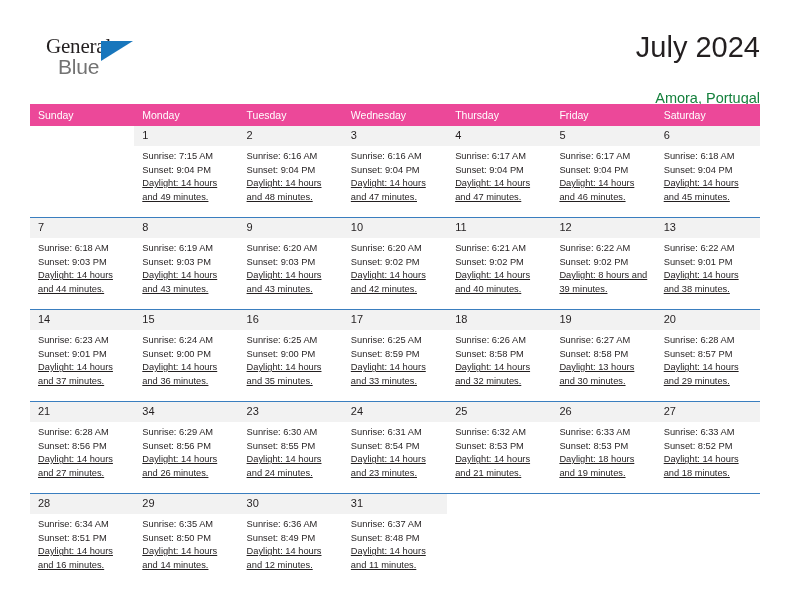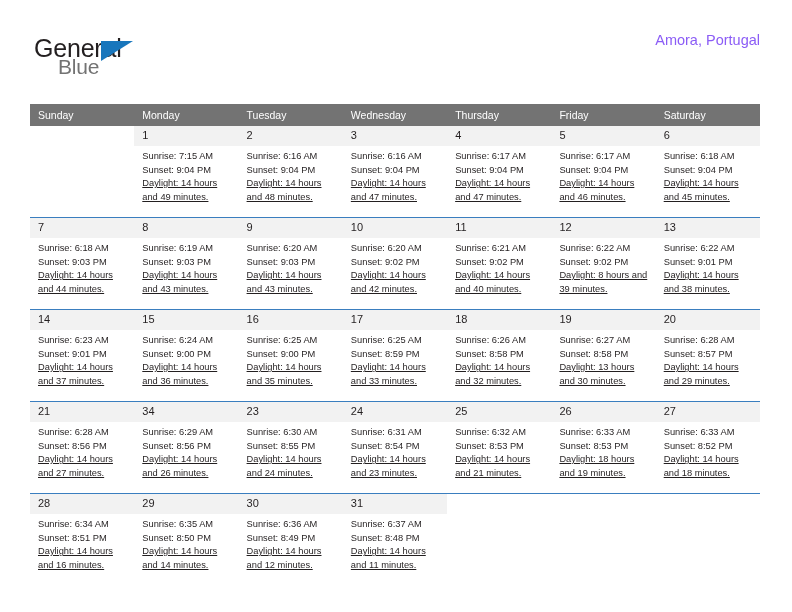--- a/index.html
+++ b/index.html
@@ -31,26 +31,26 @@
   }
   .brand {
     position: absolute;
     left: 0;
     top: 4px;
     width: 130px;
     height: 52px;
   }
   .brand-general {
     position: absolute;
-    left: 4px;
+    left: 16px;
     top: 0;
-    font-size: 25px;
+    font-size: 21px;
     letter-spacing: -0.2px;
     color: #231f20;
-    font-family: Liberation Sans, sans-serif;
+    font-family: Liberation Serif, serif;
   }
   .brand-blue {
     position: absolute;
     left: 28px;
     top: 21px;
     font-size: 21px;
     letter-spacing: -0.2px;
     color: #737373;
     font-family: "Liberation Sans", sans-serif;
   }
@@ -73,38 +73,38 @@
   .cal-title {
     font-size: 29px;
     color: #231f20;
     line-height: 34px;
     white-space: nowrap;
     font-weight: normal;
     margin: 0;
   }
   .cal-subtitle {
     font-size: 14.5px;
-    color: #8b5cf6;
+    color: #15803d;
     line-height: 20px;
-    margin-top: 0;
+    margin-top: 24px;
     white-space: nowrap;
     text-align: right;
   }
 
   
   .calendar {
     position: absolute;
     left: 30px;
     top: 104px;
     width: 730px;
     border-collapse: collapse;
     table-layout: fixed;
   }
   .calendar th {
-    background: #737373;
+    background: #ec4899;
     color: #ffffff;
     font-size: 10.5px;
     font-weight: normal;
     text-align: left;
     padding: 5px 0 5px 8px;
     height: 12px;
     border: none;
   }
   .calendar td {
     vertical-align: top;
@@ -156,20 +156,21 @@
 
   <div class="header">
 
     <div class="brand">
       <span class="brand-general">General</span>
       <span class="brand-flag"></span>
       <span class="brand-blue">Blue</span>
     </div>
 
     <div class="title-block">
+      <h1 class="cal-title">July 2024</h1>
       <div class="cal-subtitle">Amora, Portugal</div>
     </div>
 
   </div>
 
   <table class="calendar">
     <thead>
       <tr>
         <th>Sunday</th>
         <th>Monday</th>

